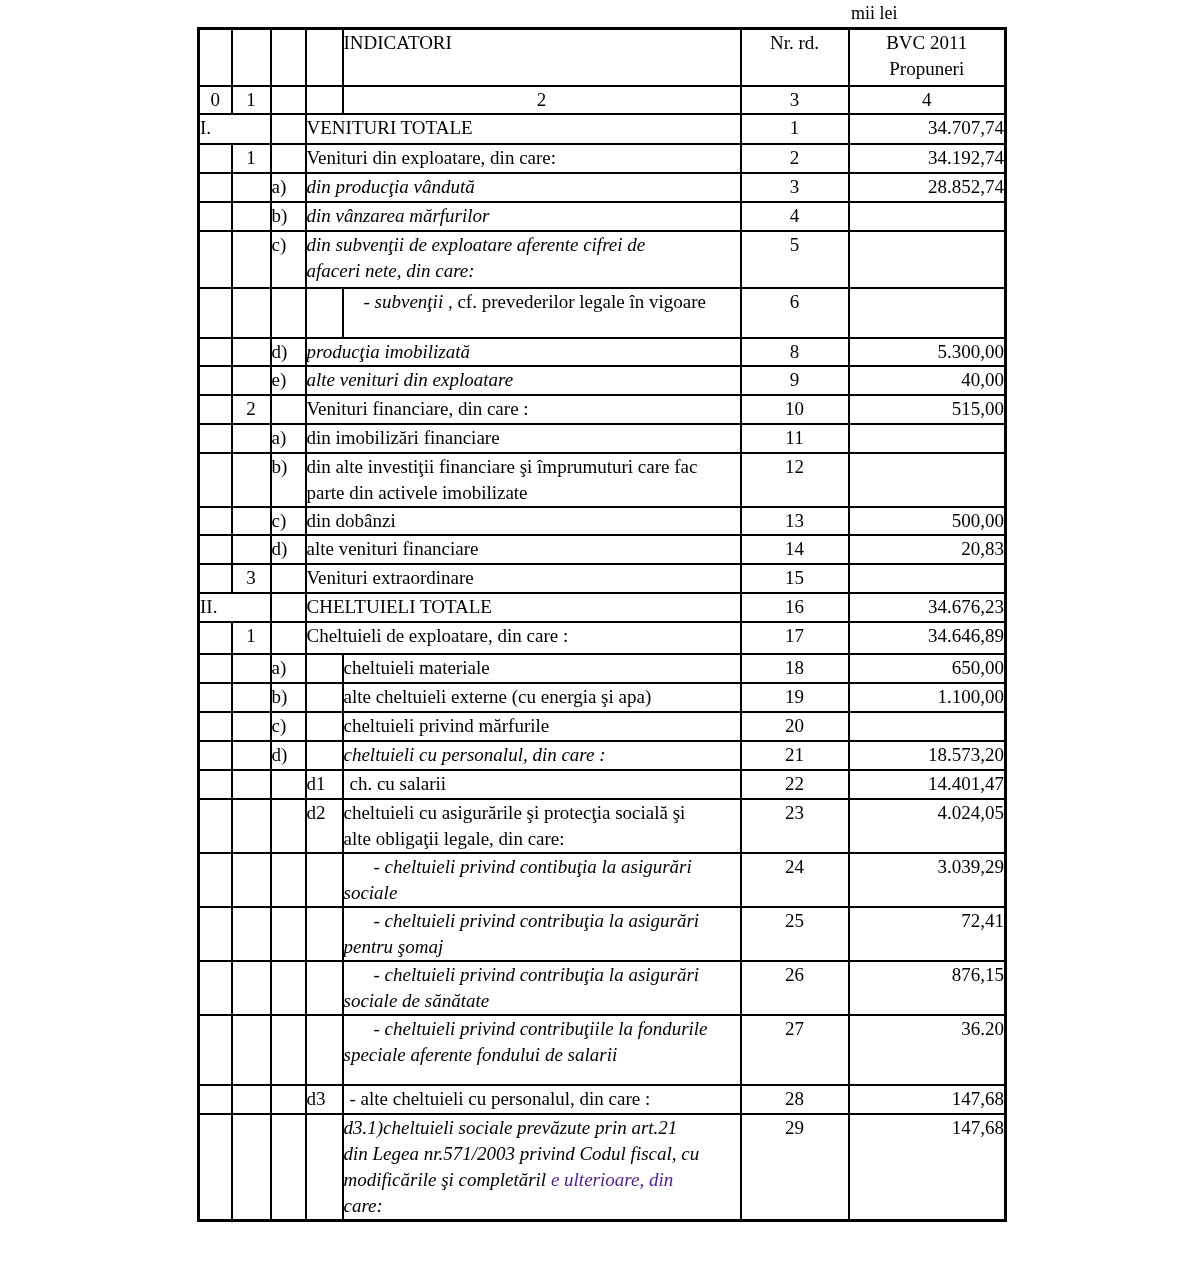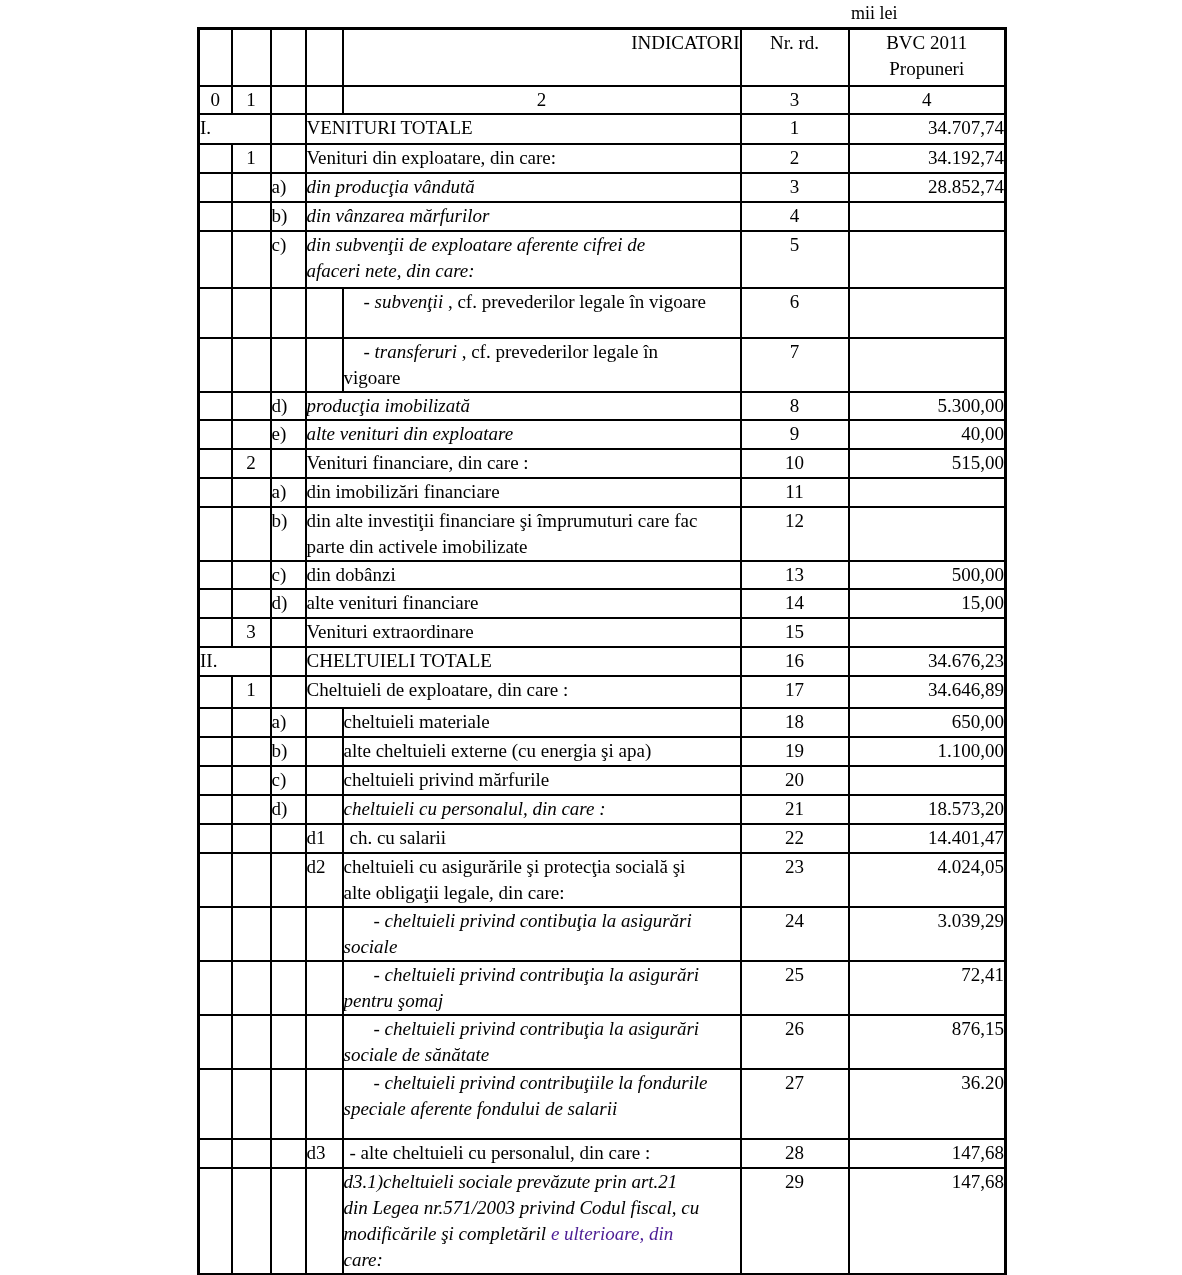--- a/index.html
+++ b/index.html
@@ -13,21 +13,21 @@
   table.budget{
     position:absolute;left:197px;top:27px;
     border-collapse:collapse;table-layout:fixed;
     border:3px solid #000;
   }
   table.budget td{
     border:2px solid #000;
     padding:0;vertical-align:top;
     font-size:19px;line-height:26px;overflow:hidden;
   }
-  td.hdr-ind{ text-align:right;vertical-align:middle;font-size:20px; }
+  td.hdr-ind{ text-align:left;vertical-align:middle;font-size:20px; }
   td.hdr-nr{ text-align:center;vertical-align:middle;font-size:19px; }
   td.hdr-bvc{ text-align:center;vertical-align:middle;font-size:19px;line-height:27px; }
   td.colnum{ text-align:center;line-height:23px; }
   td.c0{ padding-left:3px; }
   td.c1{ text-align:center; }
   td.c2{ padding-left:3px; }
   td.c3{ padding-left:2px; }
   td.ind{
     padding:1px 4px 1px 3px;text-align:left;white-space:pre-wrap;
   }
@@ -117,30 +117,20 @@
       </tr>
       <tr style="height: 50px;">
         <td class="c0"></td>
         <td class="c1"></td>
         <td class="c2"></td>
         <td class="c3"></td>
         <td class="ind" style="text-indent: 20px;"><span class="">- </span><span class="seg-i ">subvenţii</span><span class=""> , cf. prevederilor legale în vigoare</span></td>
         <td class="nr">6</td>
         <td class="val"></td>
       </tr>
-      <tr style="height: 48px;">
-        <td class="c0"></td>
-        <td class="c1"></td>
-        <td class="c2"></td>
-        <td class="c3"></td>
-        <td class="ind" style="text-indent: 20px;"><span class="">- </span><span class="seg-i ">transferuri</span><span class=""> , cf. prevederilor legale în
-vigoare</span></td>
-        <td class="nr">7</td>
-        <td class="val"></td>
-      </tr>
       <tr style="height: 28px;">
         <td class="c0"></td>
         <td class="c1"></td>
         <td class="c2">d)</td>
         <td class="ind" colspan="2"><span class="seg-i ">producţia imobilizată</span></td>
         <td class="nr">8</td>
         <td class="val">5.300,00</td>
       </tr>
       <tr style="height: 29px;">
         <td class="c0"></td>
@@ -182,21 +172,21 @@
         <td class="ind" colspan="2"><span class="">din dobânzi</span></td>
         <td class="nr">13</td>
         <td class="val">500,00</td>
       </tr>
       <tr style="height: 29px;">
         <td class="c0"></td>
         <td class="c1"></td>
         <td class="c2">d)</td>
         <td class="ind" colspan="2"><span class="">alte venituri financiare</span></td>
         <td class="nr">14</td>
-        <td class="val">15,00</td>
+        <td class="val">20,83</td>
       </tr>
       <tr style="height: 29px;">
         <td class="c0"></td>
         <td class="c1">3</td>
         <td class="c2"></td>
         <td class="ind" colspan="2"><span class="">Venituri extraordinare</span></td>
         <td class="nr">15</td>
         <td class="val"></td>
       </tr>
       <tr style="height: 29px;">

